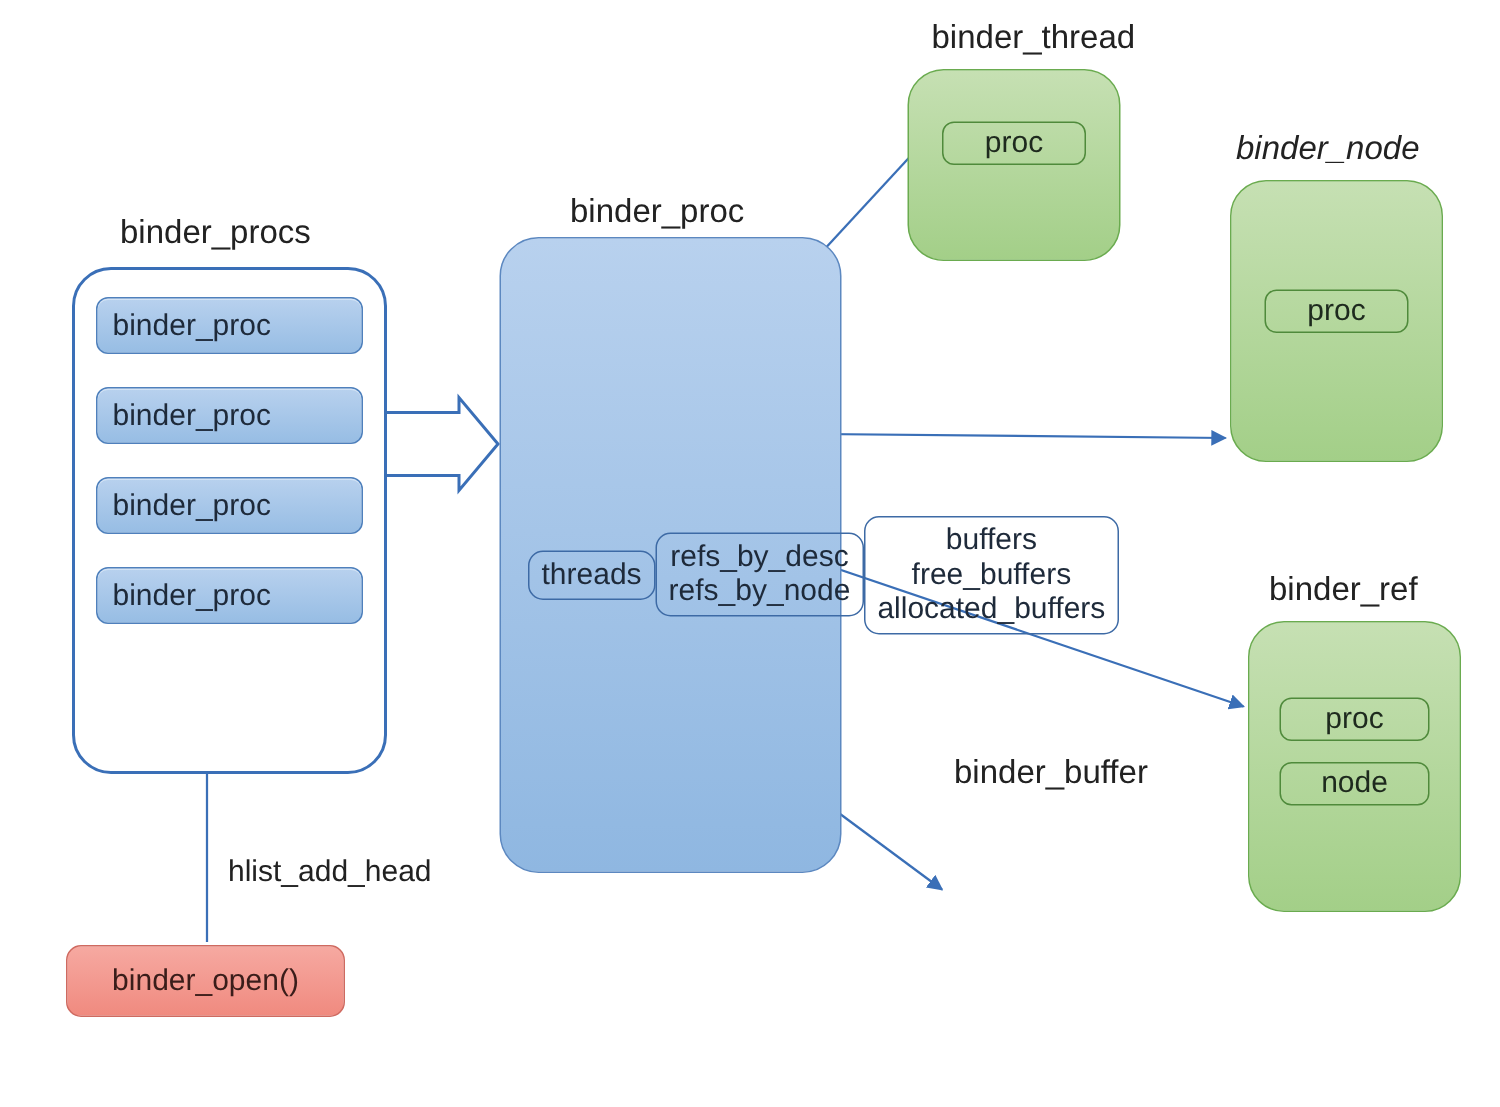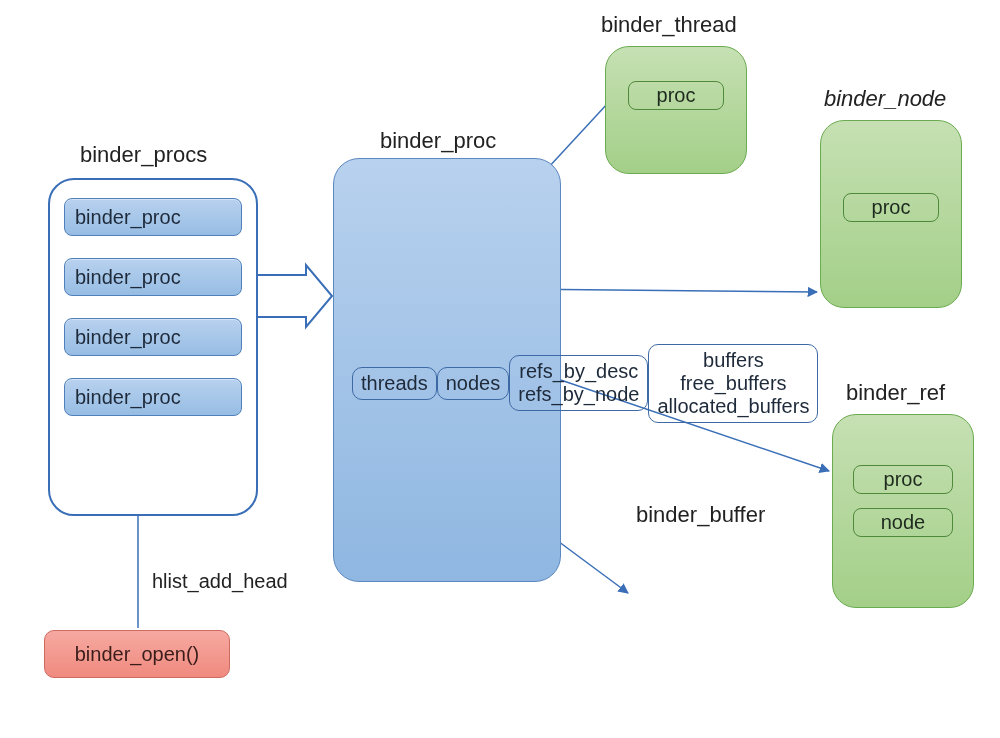--- a/index.html
+++ b/index.html
@@ -148,36 +148,35 @@
 
     <line x1="543" y1="374" x2="829" y2="471" stroke="#3a6fb7" stroke-width="1.5" marker-end="url(#arrow-solid)"></line>
 
     <line x1="543" y1="530" x2="628" y2="593" stroke="#3a6fb7" stroke-width="1.5" marker-end="url(#arrow-solid)"></line>
 
     <line x1="138" y1="628" x2="138" y2="499" stroke="#3a6fb7" stroke-width="1.5" marker-end="url(#arrow-solid)"></line>
   </svg>
 
   <div class="title" style="left:80px; top:142px;">binder_procs</div>
   <div class="title" style="left:380px; top:128px;">binder_proc</div>
-  <div class="title" style="left:601px; top:12px;">binder_thread</div>
+  <div class="title" style="left:621px; top:12px;">binder_thread</div>
   <div class="title" style="left:824px; top:86px;font-style:italic;">binder_node</div>
   <div class="title" style="left:636px; top:502px;">binder_buffer</div>
   <div class="title" style="left:846px; top:380px;">binder_ref</div>
 
   <div class="procs-shell">
     <div class="blue-pill">binder_proc</div>
     <div class="blue-pill">binder_proc</div>
     <div class="blue-pill">binder_proc</div>
     <div class="blue-pill">binder_proc</div>
   </div>
 
   <div class="proc-block">
     <div class="inner-pill small">threads</div>
     <div class="gap-sm"></div>
-    <div class="inner-pill small">nodes</div>
     <div class="gap-sm"></div>
     <div class="inner-pill">
       <div>refs_by_desc</div>
       <div>refs_by_node</div>
     </div>
     <div class="gap-lg"></div>
     <div class="inner-pill">
       <div>buffers</div>
       <div>free_buffers</div>
       <div>allocated_buffers</div>

